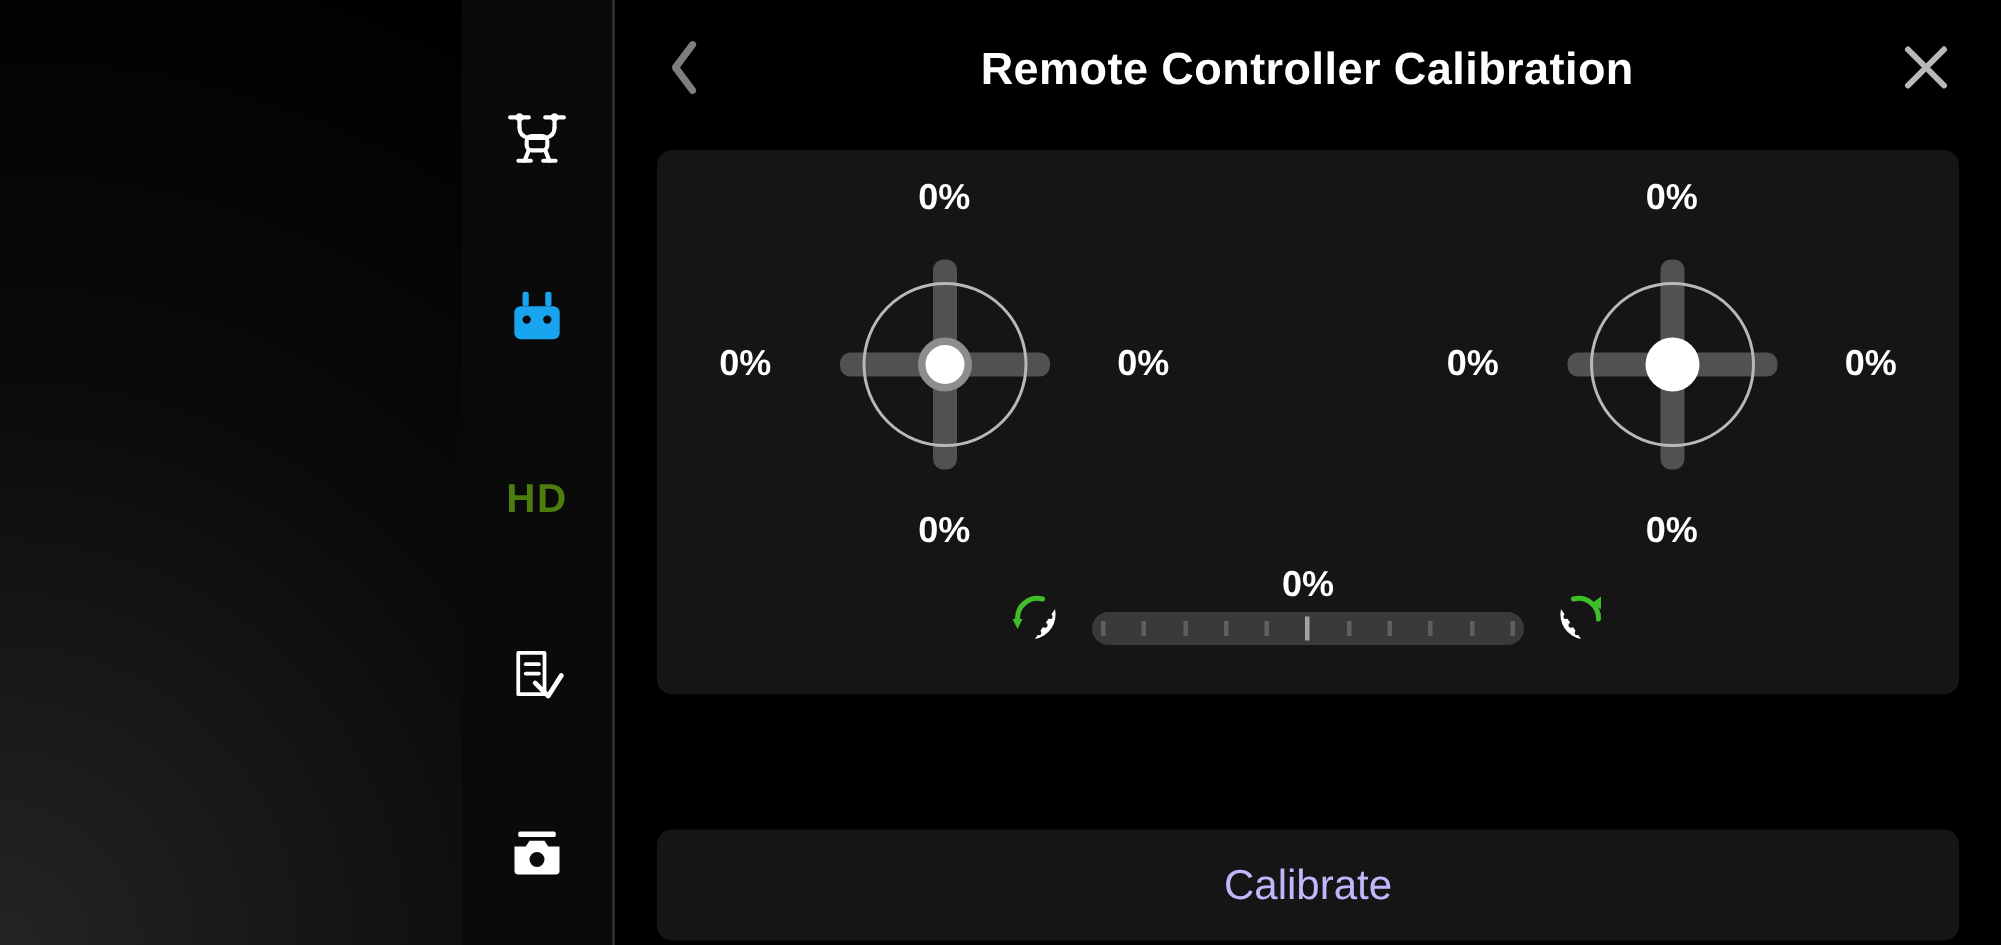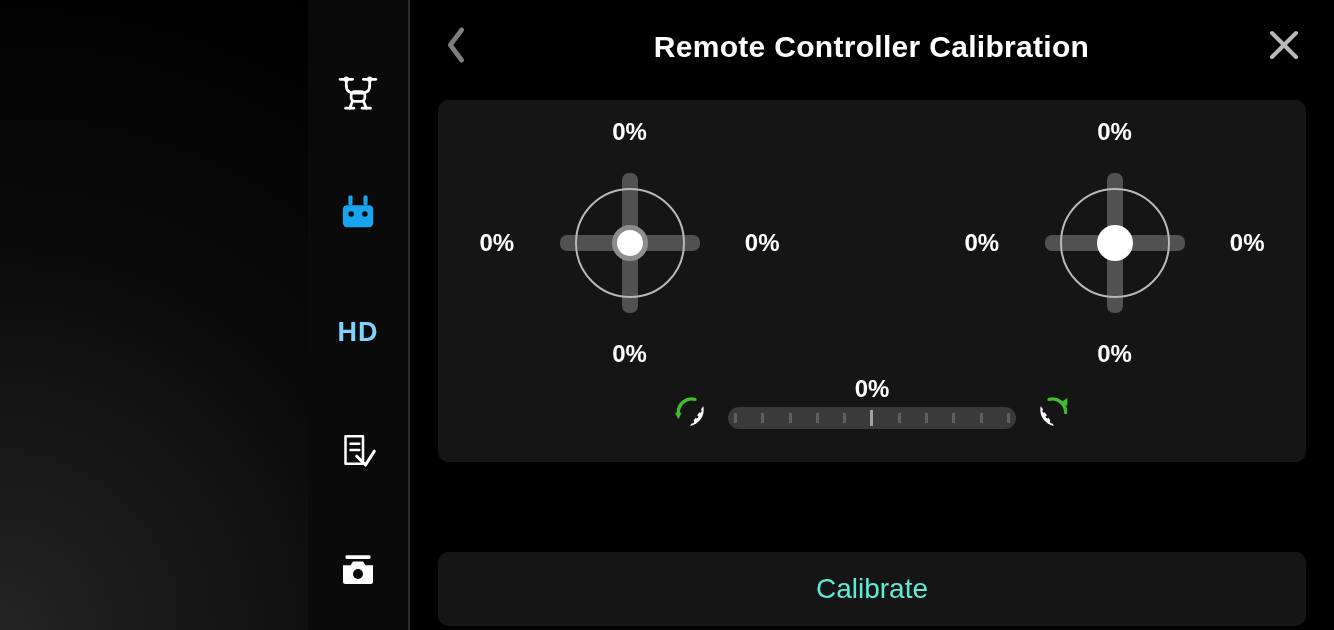--- a/index.html
+++ b/index.html
@@ -160,21 +160,21 @@
 .dial-icon { padding-top: 22px; }
 .calibrate-btn {
   margin-top: 90px;
   height: 74px;
   background: #151515;
   border-radius: 10px;
   display: flex;
   align-items: center;
   justify-content: center;
   font-size: 28px;
-  color: #5eead4;
+  color: #c4b5fd;
   cursor: pointer;
   font-weight: 500;
 }
 </style>
 </head>
 <body>
 
 <div class="root">
   <div class="left-spacer"></div>
 
@@ -202,21 +202,21 @@
         <svg width="44" height="44" viewBox="0 0 64 64" fill="currentColor">
           <rect x="18" y="8" width="6" height="14" rx="2"></rect>
           <rect x="40" y="8" width="6" height="14" rx="2"></rect>
           <rect x="10" y="22" width="44" height="32" rx="6"></rect>
           <circle cx="22" cy="35" r="4" fill="#0a0a0a"></circle>
           <circle cx="42" cy="35" r="4" fill="#0a0a0a"></circle>
         </svg>
       </span>
     </div>
     <div class="sidebar-item">
-      <span style="font-size:27px;font-weight:700;color:#7dd3fc;letter-spacing:1px;">HD</span>
+      <span style="font-size:27px;font-weight:700;color:#4d7c0f;letter-spacing:1px;">HD</span>
     </div>
     <div class="sidebar-item">
       <span>
         <svg width="40" height="40" viewBox="0 0 64 64" fill="none" stroke="currentColor" stroke-width="4" stroke-linecap="round" stroke-linejoin="round">
           <path d="M12 10 H40 V54 L12 54 Z"></path>
           <line x1="20" y1="22" x2="34" y2="22"></line>
           <line x1="20" y1="32" x2="34" y2="32"></line>
           <path d="M30 42 L44 56 L58 34" stroke-width="5"></path>
         </svg>
       </span>

